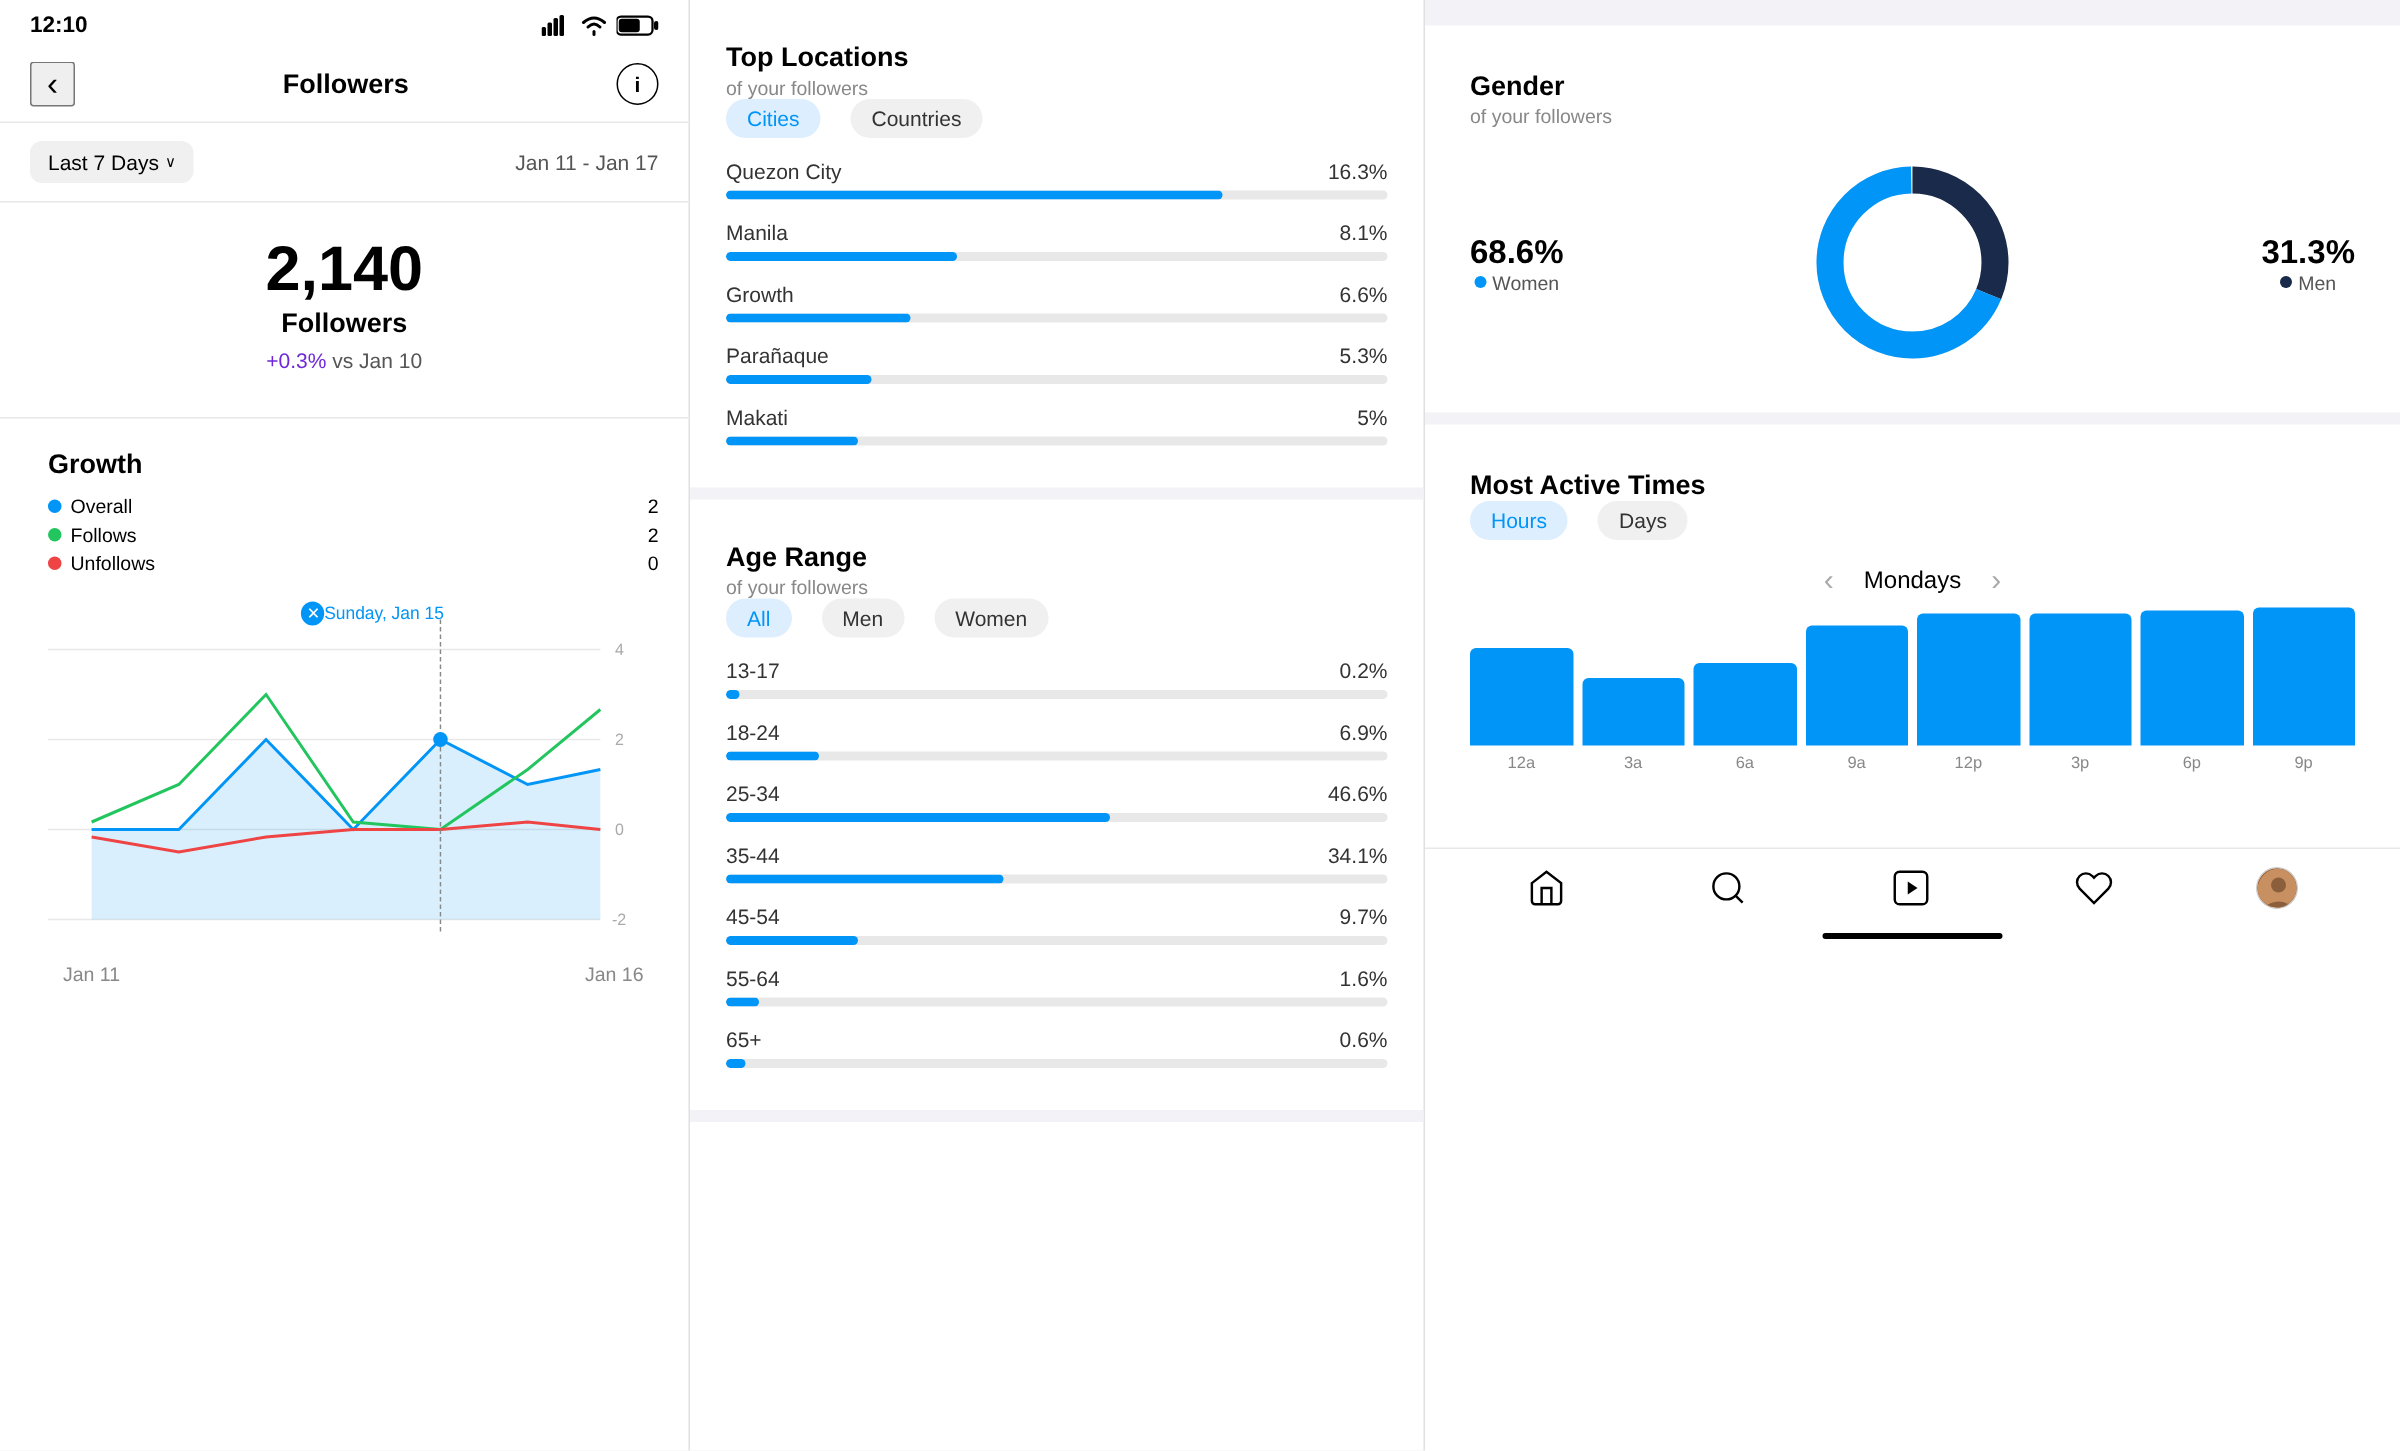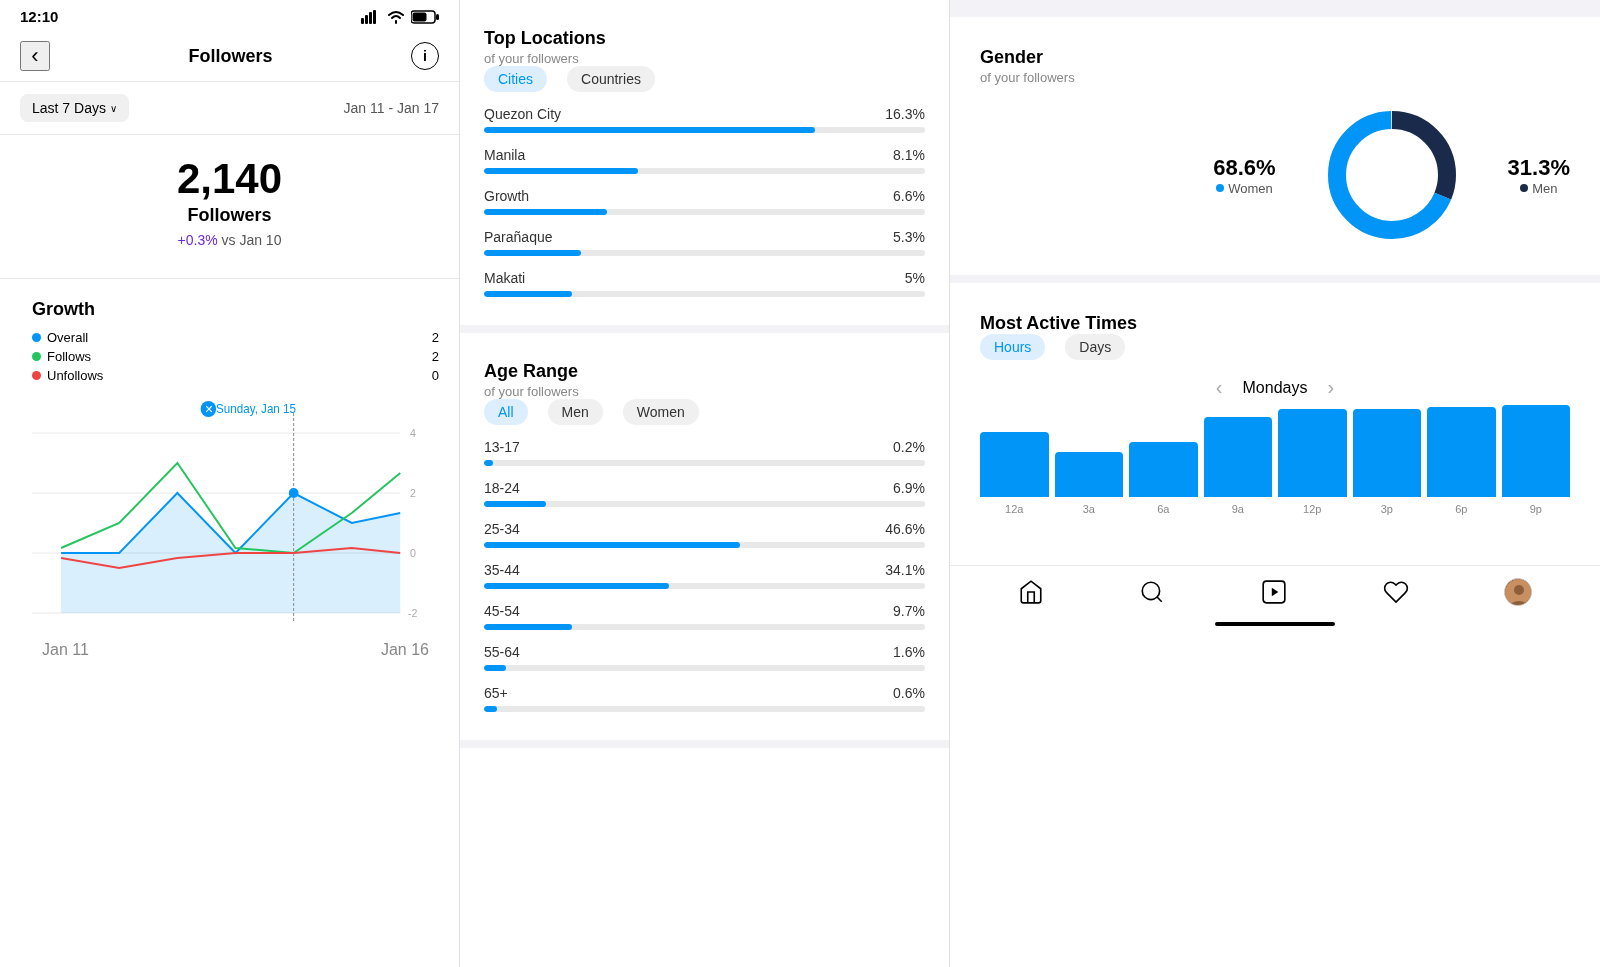--- a/index.html
+++ b/index.html
@@ -161,21 +161,21 @@
       position: relative;
       width: 100%;
       height: 260px;
       margin-top: 10px;
     }
 
     .chart-labels {
       display: flex;
       justify-content: space-between;
       padding: 0 10px;
-      font-size: 16px;
+      font-size: 13px;
       color: #888;
       margin-top: 4px;
     }
 
     
     .middle-panel {
       position: absolute;
       left: 460px;
       top: 0;
       width: 490px;
@@ -273,21 +273,21 @@
     }
 
     .gender-section {
       padding: 30px 30px 30px;
       border-bottom: 8px solid #f2f2f7;
     }
 
     .gender-chart-row {
       display: flex;
       align-items: center;
-      justify-content: flex-end;
+      justify-content: space-between;
       gap: 46px;
       margin-top: 20px;
     }
 
     .donut-container {
       position: relative;
       width: 140px;
       height: 140px;
     }
 

